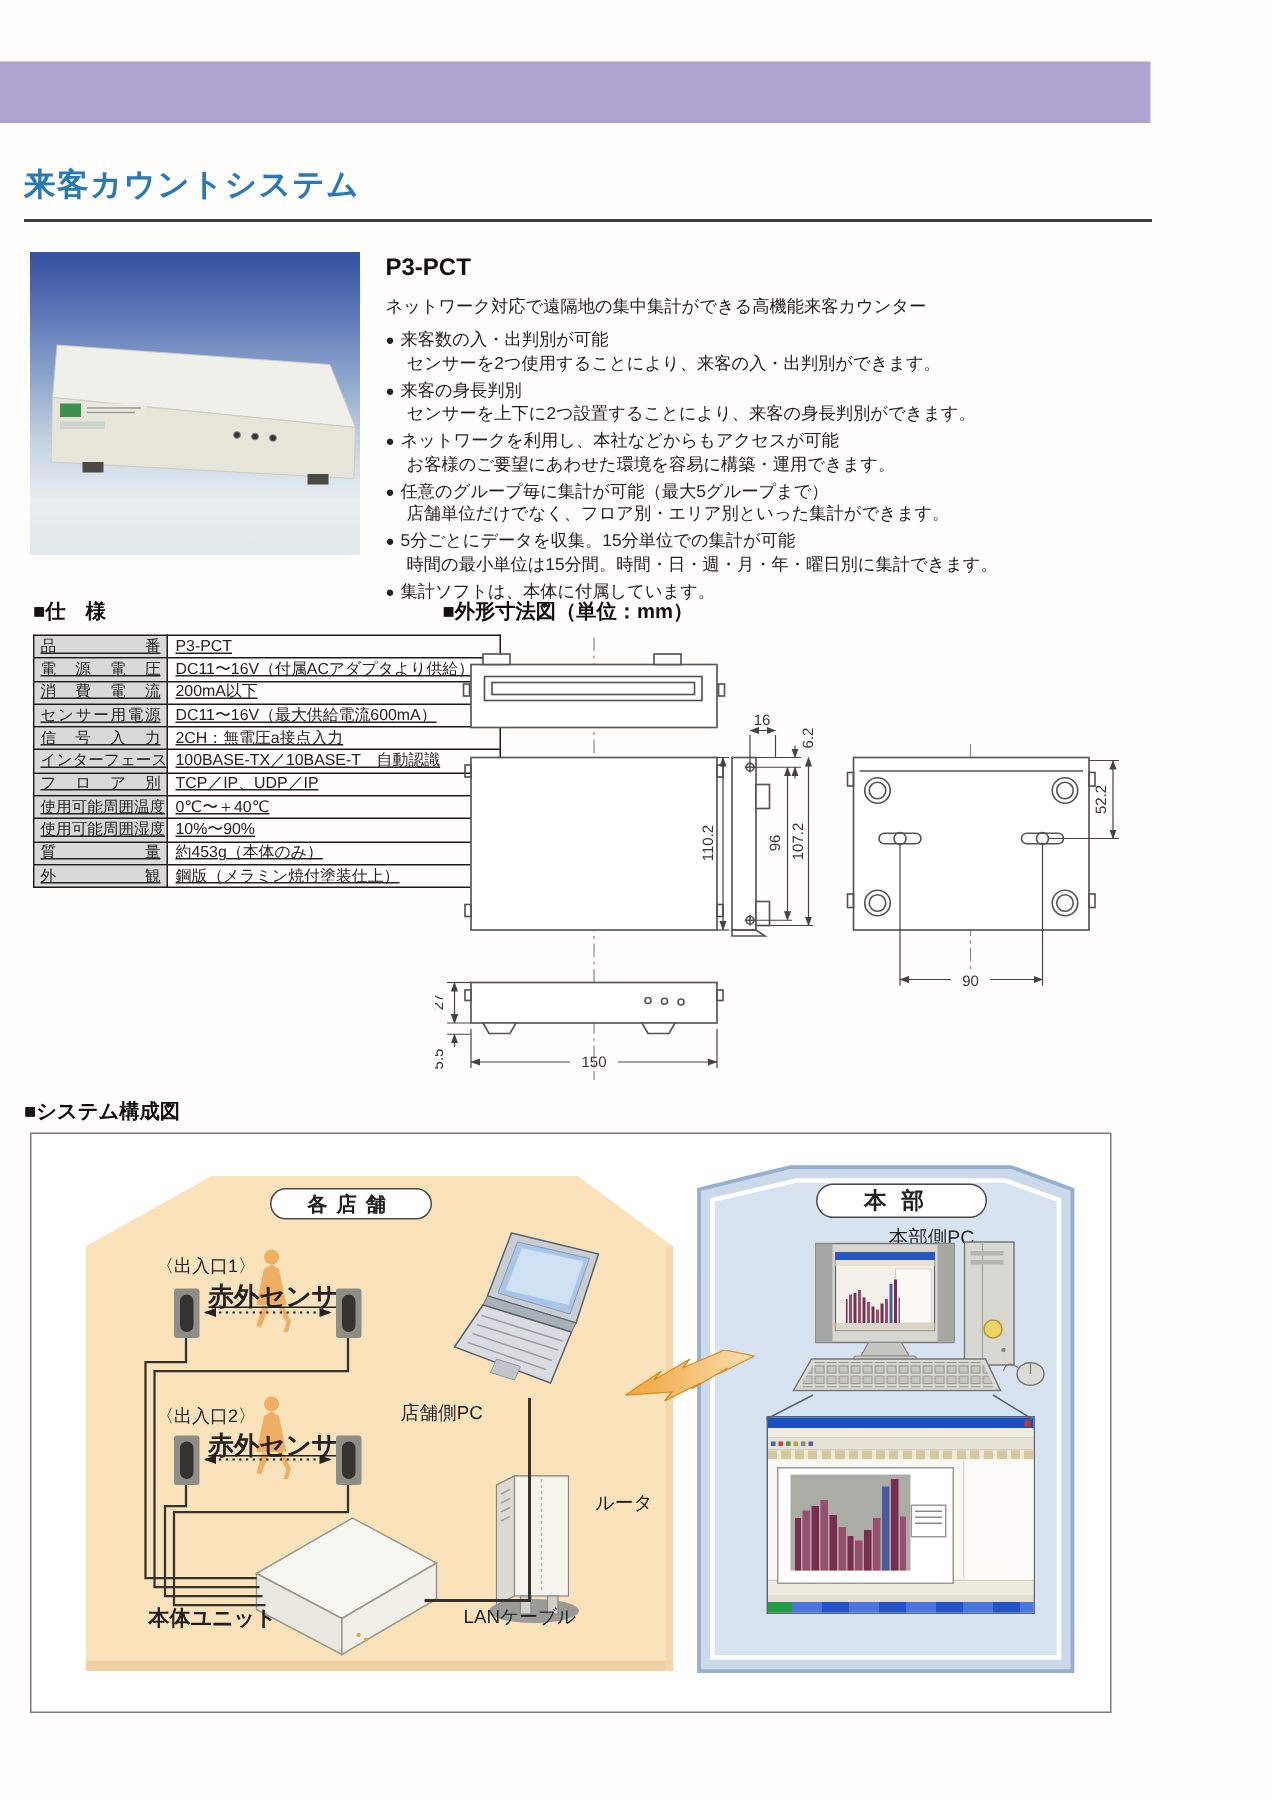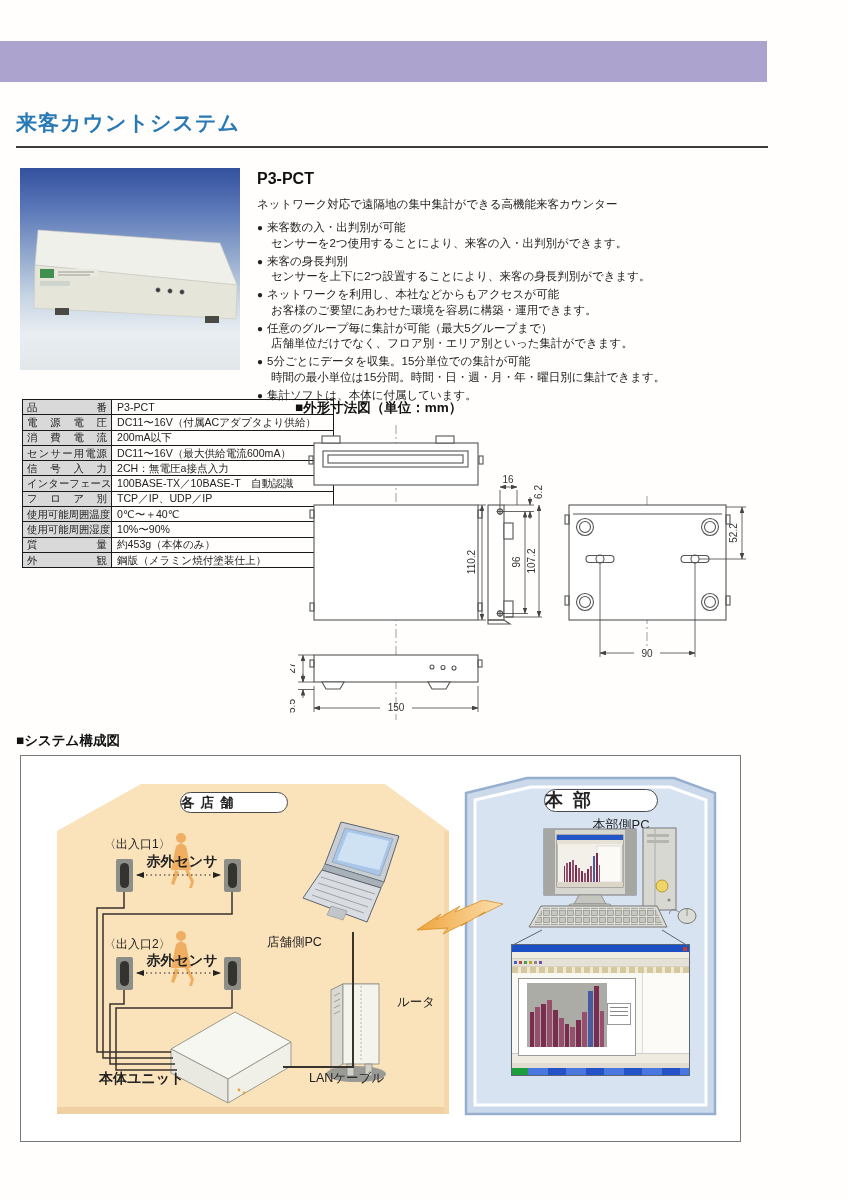--- a/index.html
+++ b/index.html
@@ -27,50 +27,50 @@
   .feat-bullet{font-size:10px;margin-right:4px;line-height:15.5px;}
   .feat-sub{padding-left:14px;}
 
   
   .sec-head{font-size:13.5px;font-weight:bold;color:#111;}
   .spec-head{left:22px;top:399px;font-family:Liberation Serif, serif;}
   .dims-head{left:295px;top:399px;text-align:center;}
   .sys-head{left:16px;top:732px;}
 
   
-  table.spec{left:22px;top:399px;width:312px;border-collapse:collapse;table-layout:fixed;}
+  table.spec{left:22px;top:423px;width:312px;border-collapse:collapse;table-layout:fixed;text-decoration:underline;}
   table.spec th,table.spec td{border:1px solid #1a1a1a;height:14.3px;line-height:13px;
       font-weight:normal;overflow:hidden;white-space:nowrap;}
   table.spec th{width:80px;background:#d9d9d9;font-size:10.4px;padding:0 4px;
       text-align:justify;text-align-last:justify;}
   table.spec td{font-size:10.6px;padding:0 5px;text-align:left;}
 
   
   .dims-svg{left:290px;top:420px;}
   .dline{stroke:#555;stroke-width:1.1;fill:none;}
   .dfill{fill:#fff;stroke:#555;stroke-width:1.1;}
   .cl{stroke:#888;stroke-width:0.8;fill:none;stroke-dasharray:9 3 2 3;}
   .dim{stroke:#444;stroke-width:0.8;fill:none;}
   .dtxt{font-size:10px;fill:#333;text-anchor:middle;}
 
   
   .sysbox{left:20px;top:755px;width:719px;height:385px;border:1px solid #7a7a7a;background:#fff;}
   .house-store{left:36px;top:28px;width:392px;height:330px;background:#fae2ba;
       clip-path:polygon(84px 0,328px 0,392px 47px,392px 330px,0 330px,0 47px);}
   .house-store .shade-b{position:absolute;left:0;bottom:0;width:100%;height:7px;background:#f0d0a2;}
   .house-store .shade-r{position:absolute;right:0;top:47px;bottom:0;width:5px;background:#f4d7aa;}
-  .badge{background:#fff;border:1.5px solid #4a4a4a;border-radius:12px;text-align:left;
+  .badge{background:#fff;border:1.5px solid #4a4a4a;border-radius:12px;text-align:center;
       font-weight:bold;color:#222;}
   .badge-store{left:159px;top:36px;width:106px;height:19px;line-height:19px;font-size:13.5px;letter-spacing:6px;}
-  .badge-hq{left:523px;top:33px;width:112px;height:21px;line-height:21px;font-size:18px;letter-spacing:10px;}
+  .badge-hq{left:523px;top:33px;width:112px;height:21px;line-height:21px;font-size:15px;letter-spacing:10px;}
   .lbl{font-size:12px;color:#222;}
   .lbl-b{font-size:12.5px;color:#222;}
   .sensor{width:17px;height:33px;background:#8e8e88;border-radius:2px;}
   .sensor .cap{position:absolute;left:4px;top:4px;width:9px;height:25px;background:#35332f;border-radius:5px;}
-  .ir-label{width:90px;text-align:center;font-weight:bold;font-size:14px;}
+  .ir-label{width:90px;text-align:center;font-weight:bold;font-size:17px;text-decoration:underline;}
   .unit-label{font-weight:bold;font-size:14px;}
   .hq-pc-label{width:110px;text-align:center;font-size:13px;}
 
   
   .shot{left:490px;top:188px;width:177px;height:130px;border:1px solid #5a6578;background:#faf8f2;
         display:flex;flex-direction:column;}
   .ss-title{height:7px;background:#1b4fc4;position:relative;}
   .ss-close{position:absolute;right:2px;top:1.5px;width:4px;height:4px;background:#c33a33;}
   .ss-menu{height:6px;background:#efece3;border-bottom:1px solid #d5d0c2;}
   .ss-tool{height:7px;background:#e5e1d6;border-bottom:1px solid #d5d0c2;display:flex;align-items:center;padding-left:2px;}

